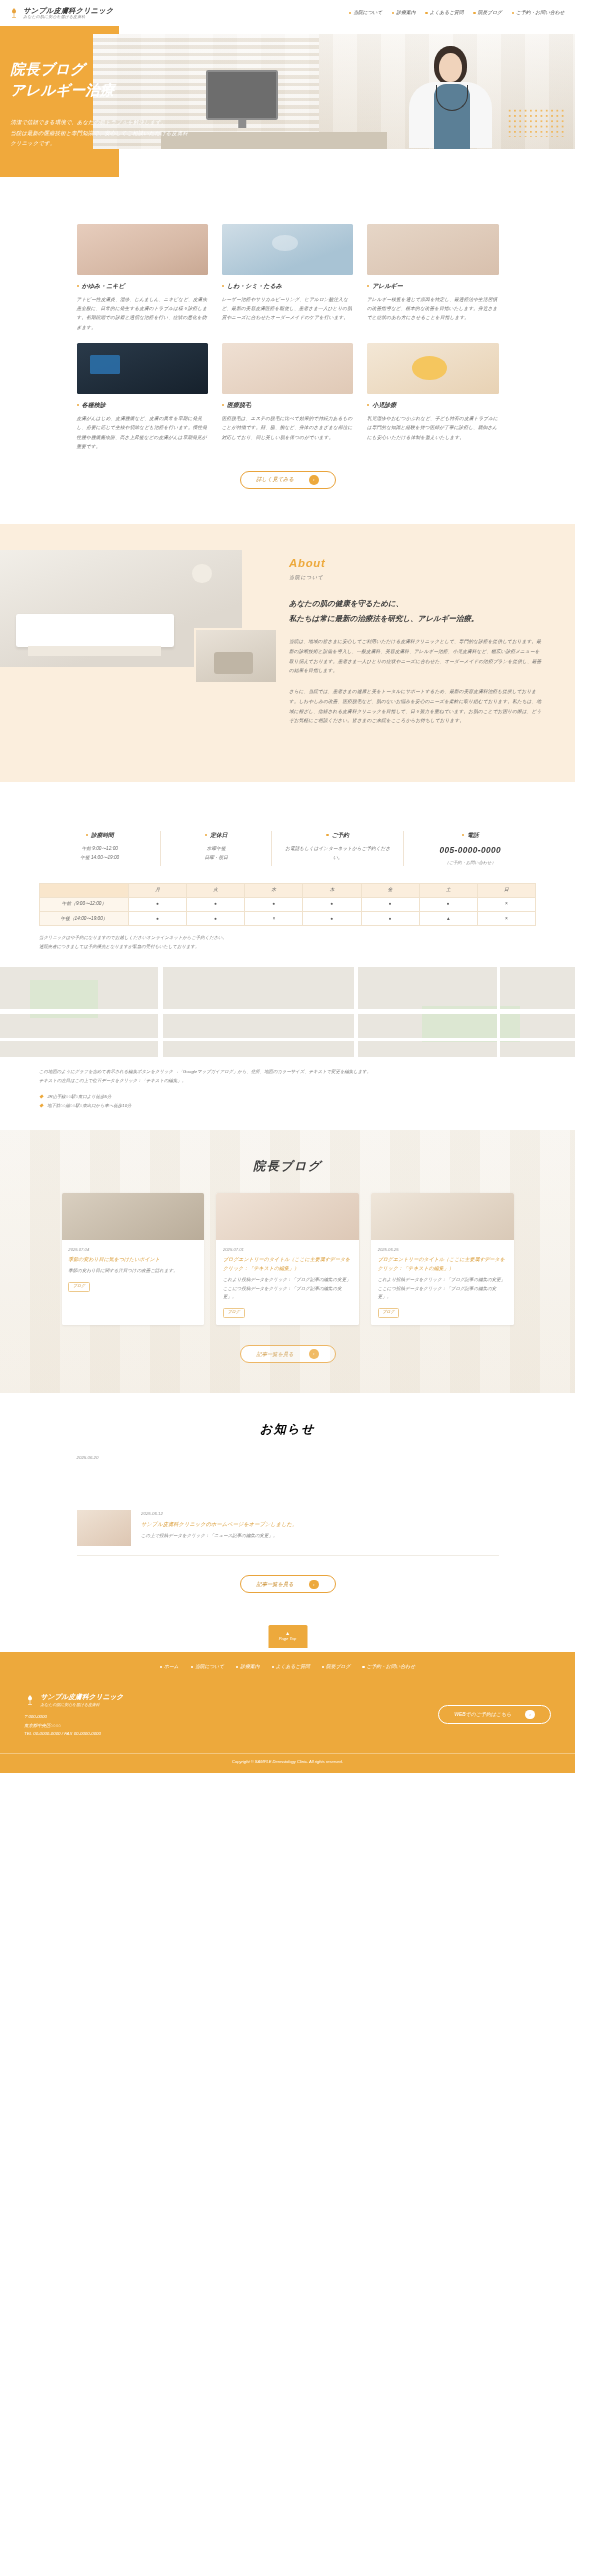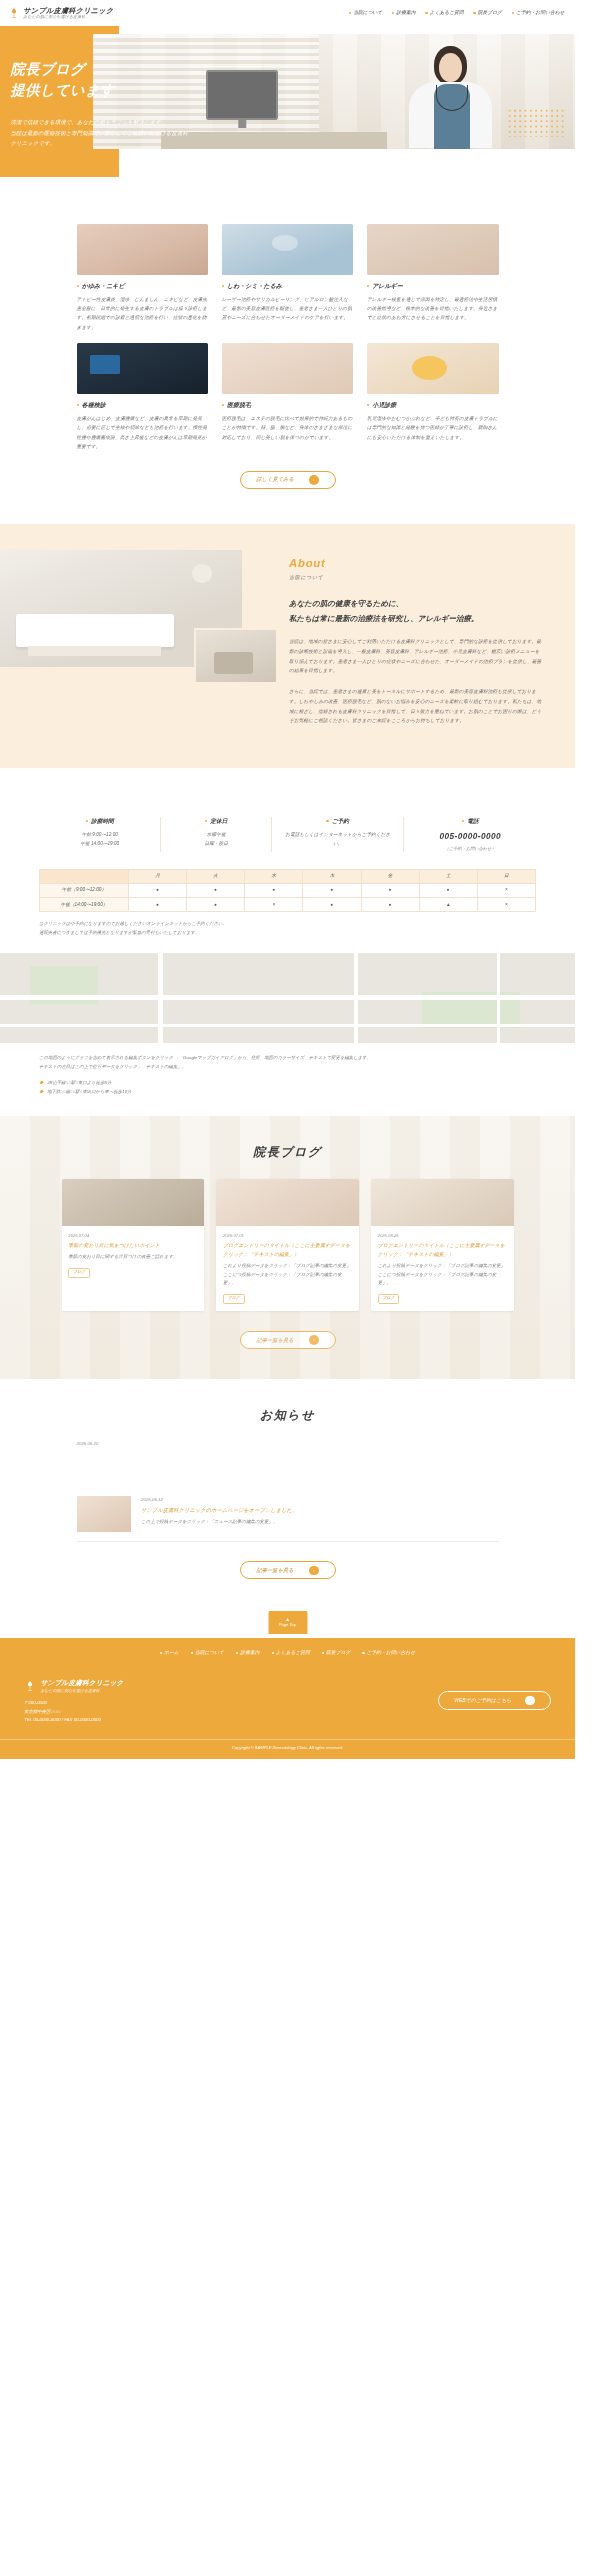--- a/index.html
+++ b/index.html
@@ -124,21 +124,21 @@
     width: 96px; height: 18px; margin: 19.6px auto 0;
     border: 0.8px solid #e9a43d; border-radius: 10.5px;
     font-size: 5.3px; color: #c98a28; background: #fff;
   }
   .btn-arrow {
     width: 9.8px; height: 9.8px; border-radius: 50%; background: #eda93c;
     display: flex; align-items: center; justify-content: center; color: #fff; font-size: 4.5px;
   }
 
   
-  .about { position: relative; background: #fbeedd; padding: 26px 0 30px; }
+  .about { position: relative; background: #fbeedd; padding: 26px 0 44px; }
   .about-inner { width: 527px; margin: 0 auto; position: relative; min-height: 188px; }
   .about-photo {
     position: absolute; left: -38px; top: 0; width: 256px; height: 117px;
     background: linear-gradient(160deg,#f2efe9,#ded8cf 70%);
     overflow: hidden;
   }
   .about-photo .bed { position:absolute; left:30px; bottom:19.6px; width:158px; height:33px; background:#fff; border-radius:2.3px; box-shadow:0 1.5px 3px rgba(0,0,0,.08); }
   .about-photo .bed2 { position:absolute; left:42px; bottom:10.5px; width:133px; height:10.5px; background:#efe9df; }
   .about-photo .lamp { position:absolute; right:30px; top:13.6px; width:19.6px; height:19.6px; border-radius:50%; background:#f1ece3; }
   .about-photo2 {
@@ -199,21 +199,21 @@
   .bi2 { background: linear-gradient(150deg,#f0e3d7,#ddc8b6); }
   .bi3 { background: linear-gradient(150deg,#efe6da,#d9c9b7); }
   .bcard-body { padding: 6px 6.8px 7.5px; }
   .bcard-date { font-size: 4.2px; color: #9a9a9a; }
   .bcard-title { font-size: 5px; color: #d99a33; line-height: 1.8; margin-top: 2.3px; }
   .bcard-tags { display: flex; gap: 3px; margin-top: 6px; }
   .tag { font-size: 3.9px; color: #c98a28; border: 0.8px solid #edc98c; border-radius: 1.5px; padding: 0.8px 3.8px; }
 
   
   .news { background: #fff; padding: 26px 0 29px; }
-  .news-title { text-align: center; font-size: 12px; color: #404040; font-weight: bold; letter-spacing: 1.5px; }
+  .news-title { text-align: center; font-size: 12px; color: #000000; font-weight: bold; letter-spacing: 1.5px; }
   .news-list { width: 422px; margin: 15px auto 0; }
   .news-row { display: flex; gap: 10.5px; padding: 9px 0; border-bottom: 0.8px solid #f0ece4; }
   .news-thumb { width: 54px; height: 36px; flex: none; background: linear-gradient(150deg,#efe2d4,#ddc6b2); }
   .news-date { font-size: 4.4px; color: #9a9a9a; }
   .news-h { font-size: 5.3px; color: #d99a33; margin-top: 2.3px; }
   .news-p { font-size: 4.5px; color: #7d7d7d; margin-top: 3px; line-height: 1.9; }
   .news-date-top { width:422px; margin: 0 auto; font-size:4.4px; color:#9a9a9a; }
 
   
   .pagetop-wrap { position: relative; height: 30px; background: #fff; }
@@ -294,21 +294,21 @@
       <div class="doctor-head"></div>
         <div class="doctor-face"></div>
       <div class="doctor-body"></div>
         <div class="doctor-scrub"></div>
         <div class="stetho"></div>
       <div class="dots"></div>
     </div>
     <div class="hero-text">
       <div class="hero-title">
         <div>院長ブログ</div>
-        <div>提供しています</div>
+        <div>アレルギー治療</div>
       </div>
       <div class="hero-desc" style="white-space:pre-line">清潔で信頼できる環境で、あなたの肌トラブルを解決します。
 当院は最新の医療技術と専門知識で、安心してご相談いただける皮膚科クリニックです。</div>
     </div>
   </div>
 
   <div class="medical">
     <div class="cards">
       <div>
         <div class="card-img p1"></div>

